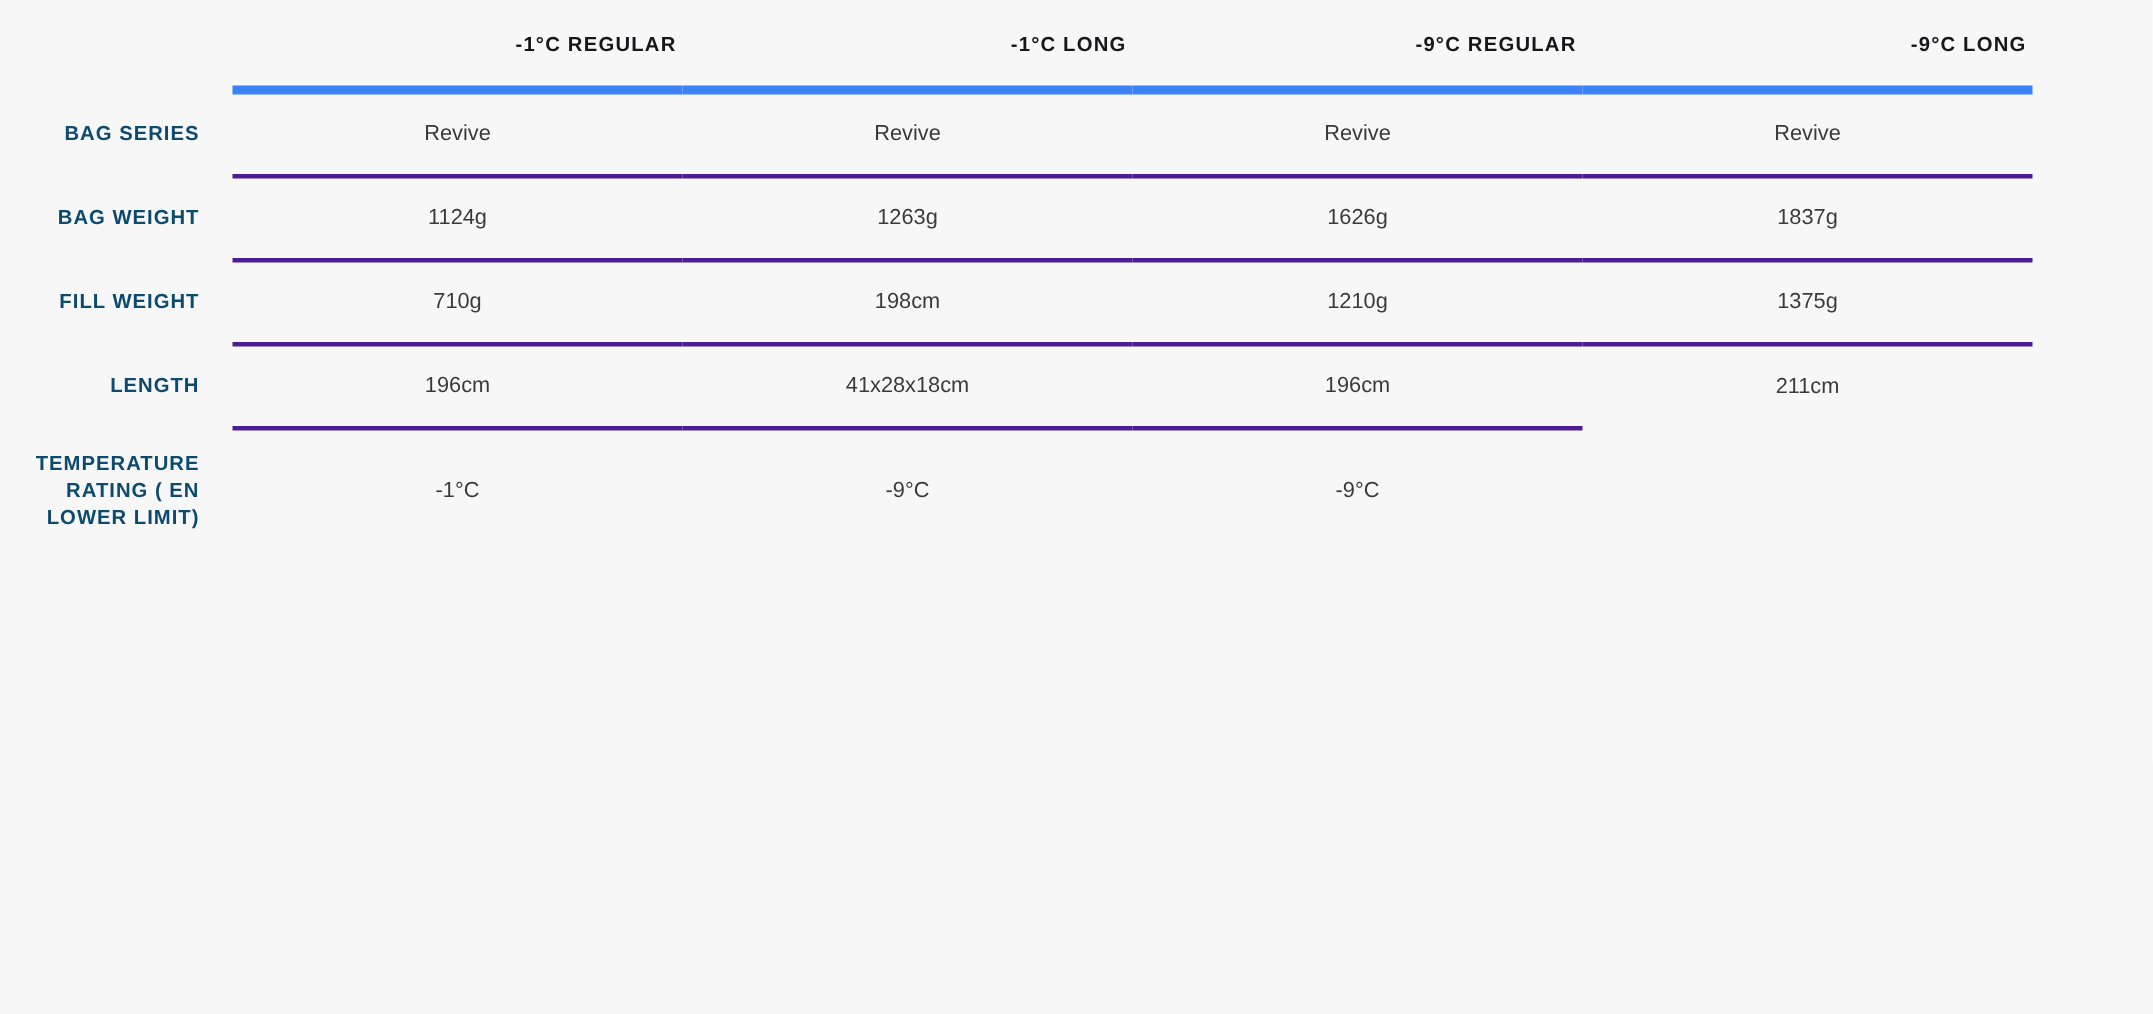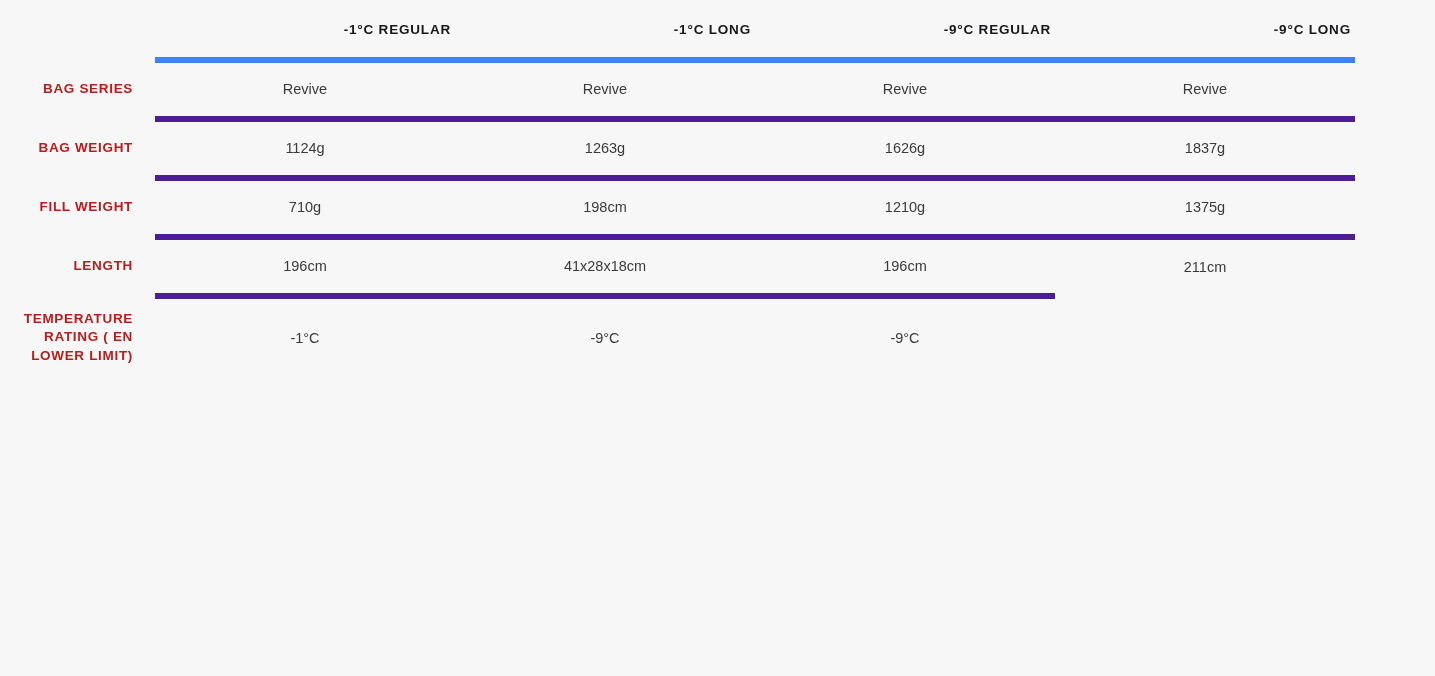--- a/index.html
+++ b/index.html
@@ -46,41 +46,41 @@
     border: none;
   }
   thead th.head-label, thead th.head-pad {
     background: #f7f7f7;
   }
 
   tbody th.row-label {
     font-size: 13.5px;
     font-weight: 700;
     letter-spacing: 0.05em;
-    color: #b91c1c;
+    color: #0c4a6e;
     text-transform: uppercase;
     text-align: right;
     padding: 14px 22px 14px 10px;
     vertical-align: middle;
     line-height: 1.35;
     background: #f7f7f7;
     border: none;
     white-space: pre-line;
   }
 
   tbody td.value-cell {
     font-size: 14.5px;
     font-weight: 400;
     color: #3a3a3a;
     text-align: center;
     vertical-align: middle;
     padding: 16px 28px;
     line-height: 1.45;
     background: #f7f7f7;
-    border-top: 6px solid #4c1d95;
+    border-top: 3px solid #4c1d95;
   }
   tbody td.pad-cell {
     background: #f7f7f7;
     border: none;
   }
   tbody td.value-cell.no-rule {
     border-top: 1px solid transparent;
   }
 
   tbody tr:first-child td.value-cell {

